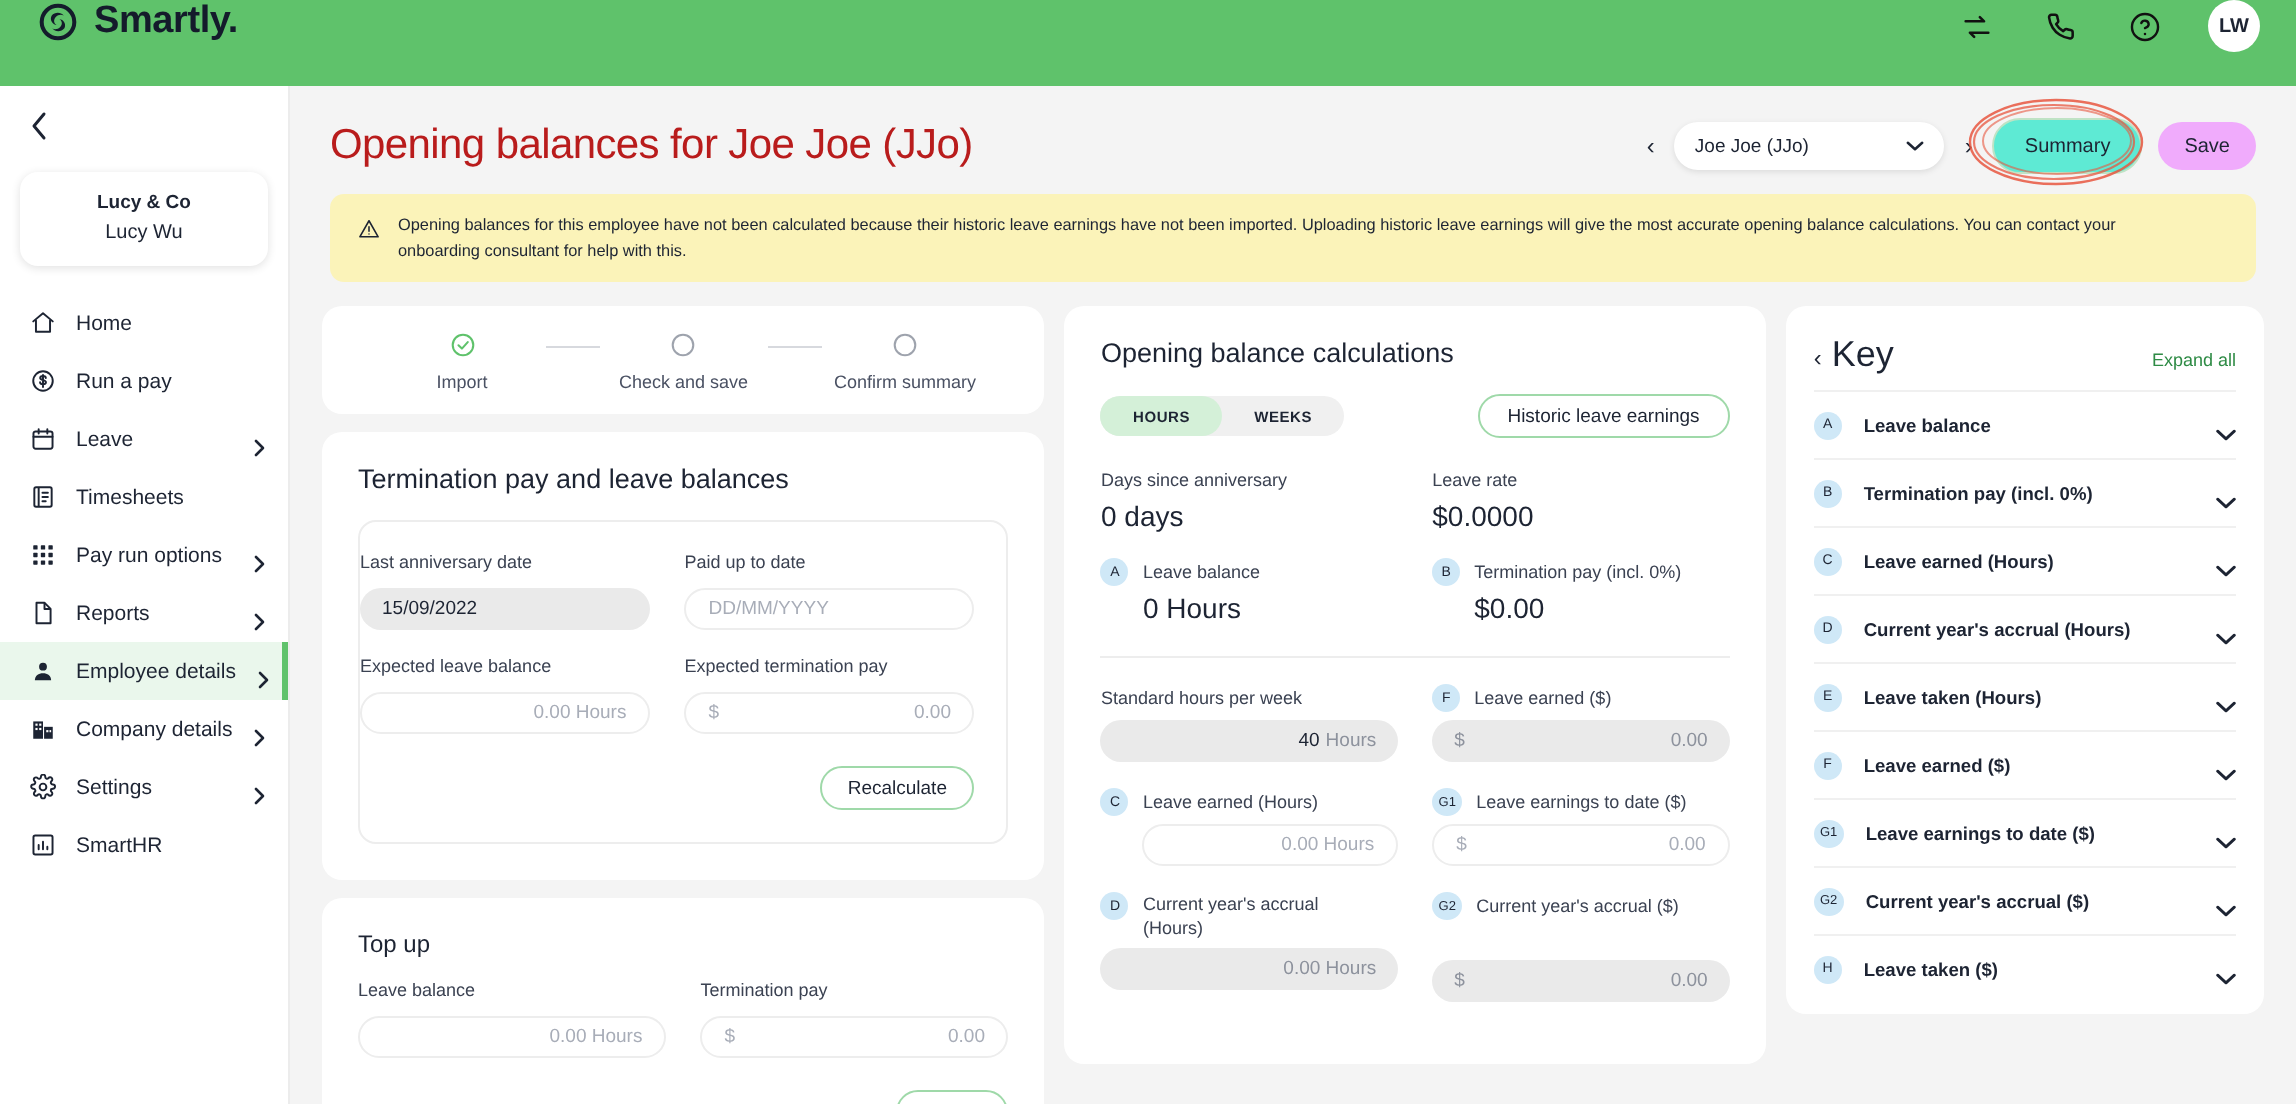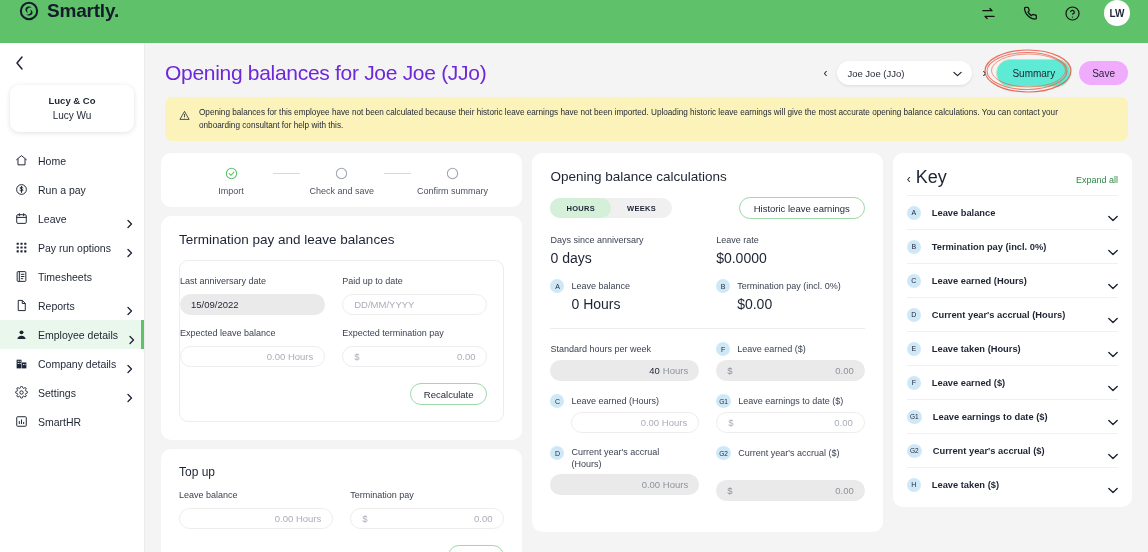--- a/index.html
+++ b/index.html
@@ -58,21 +58,21 @@
 
   
   .main {
     position: absolute; top: 43px; left: 145px; width: 1003px; height: 509px;
     background: #f4f4f4; overflow: hidden;
   }
   .page-head {
     display: flex; align-items: center; justify-content: space-between;
     padding: 16px 20px 8px 20px;
   }
-  .page-title { font-size: 21px; font-weight: 400; color: #6d28d9; letter-spacing: -0.3px; }
+  .page-title { font-size: 21px; font-weight: 400; color: #b91c1c; letter-spacing: -0.3px; }
   .head-actions { display: flex; align-items: center; gap: 8px; position: relative; }
   .arrow-btn { font-size: 12px; color: #1d2433; cursor: pointer; padding: 0 2px; }
   .emp-select {
     width: 135px; height: 24px; background: #ffffff; border-radius: 14px;
     display: flex; align-items: center; justify-content: space-between;
     padding: 0 10px; font-size: 9.5px; color: #1d2433; cursor: pointer;
     box-shadow: 0 1px 3px rgba(0,0,0,0.10);
   }
   .btn-summary {
     height: 28px; padding: 0 15px; border-radius: 14px;
@@ -257,47 +257,47 @@
           </svg>
         </span>
       <span class="nav-label">Leave</span>
       <span class="nav-chev"><svg width="8" height="10" viewBox="0 0 8 10" fill="none" stroke="#1d2433" stroke-width="1.3" stroke-linecap="round" stroke-linejoin="round">
             <path d="M2 1.5 5.5 5 2 8.5"></path>
           </svg></span>
     </div>
 
     <div class="nav-item">
       <span class="ico">
+          <svg width="13" height="13" viewBox="0 0 24 24" fill="none" stroke="#1d2433" stroke-width="1.8" stroke-linejoin="round">
+            <rect x="4" y="3" width="16" height="18" rx="1.6"></rect>
+            <path d="M8 3v18"></path>
+            <path d="M11.5 8h5M11.5 12h5M11.5 16h3" stroke-linecap="round"></path>
+          </svg>
+        </span>
+      <span class="nav-label">Timesheets</span>
+    </div>
+
+    <div class="nav-item">
+      <span class="ico">
           <svg width="13" height="13" viewBox="0 0 24 24" fill="#1d2433">
             <rect x="3" y="3" width="4" height="4" rx="0.6"></rect>
             <rect x="10" y="3" width="4" height="4" rx="0.6"></rect>
             <rect x="17" y="3" width="4" height="4" rx="0.6"></rect>
             <rect x="3" y="10" width="4" height="4" rx="0.6"></rect>
             <rect x="10" y="10" width="4" height="4" rx="0.6"></rect>
             <rect x="17" y="10" width="4" height="4" rx="0.6"></rect>
             <rect x="3" y="17" width="4" height="4" rx="0.6"></rect>
             <rect x="10" y="17" width="4" height="4" rx="0.6"></rect>
             <rect x="17" y="17" width="4" height="4" rx="0.6"></rect>
           </svg>
         </span>
       <span class="nav-label">Pay run options</span>
       <span class="nav-chev"><svg width="8" height="10" viewBox="0 0 8 10" fill="none" stroke="#1d2433" stroke-width="1.3" stroke-linecap="round" stroke-linejoin="round">
             <path d="M2 1.5 5.5 5 2 8.5"></path>
           </svg></span>
-    </div>
-
-    <div class="nav-item">
-      <span class="ico">
-          <svg width="13" height="13" viewBox="0 0 24 24" fill="none" stroke="#1d2433" stroke-width="1.8" stroke-linejoin="round">
-            <rect x="4" y="3" width="16" height="18" rx="1.6"></rect>
-            <path d="M8 3v18"></path>
-            <path d="M11.5 8h5M11.5 12h5M11.5 16h3" stroke-linecap="round"></path>
-          </svg>
-        </span>
-      <span class="nav-label">Timesheets</span>
     </div>
 
     <div class="nav-item">
       <span class="ico">
           <svg width="13" height="13" viewBox="0 0 24 24" fill="none" stroke="#1d2433" stroke-width="1.8" stroke-linejoin="round">
             <path d="M6 2.6h7.5L19 8.2V21.4H6z"></path>
             <path d="M13.4 2.6V8.3H19"></path>
           </svg>
         </span>
       <span class="nav-label">Reports</span>

